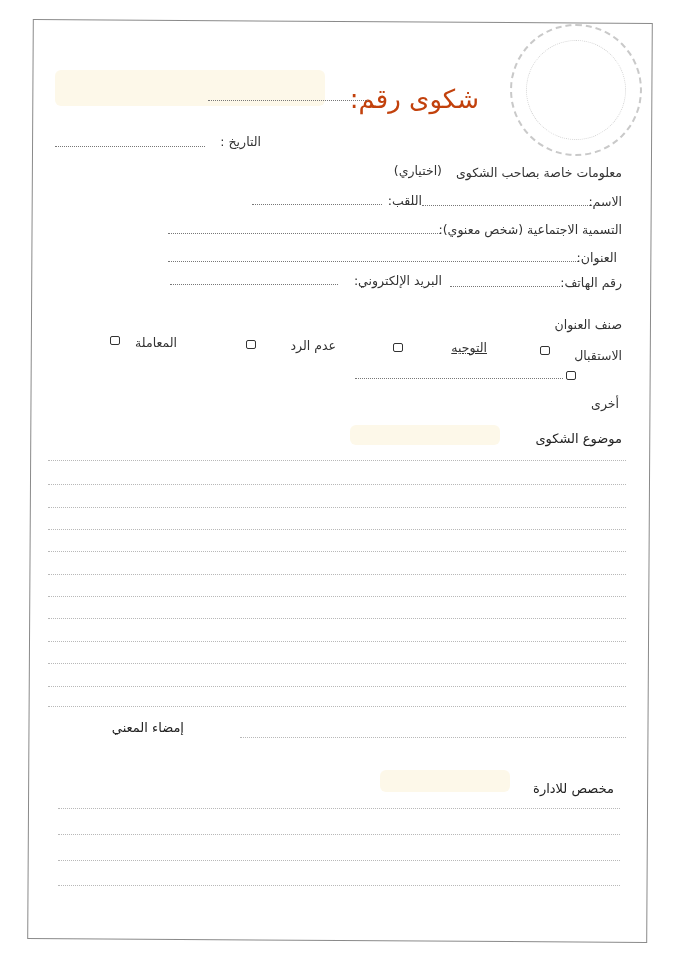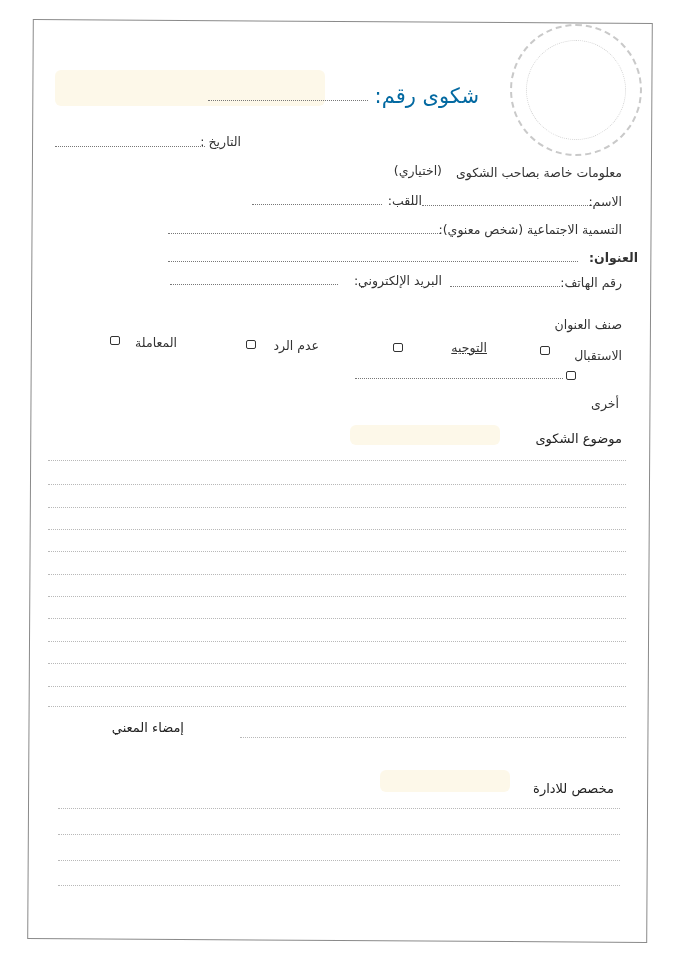--- a/index.html
+++ b/index.html
@@ -51,22 +51,22 @@
       border: 1px dotted #d4d4d4;
       box-sizing: border-box;
     }
     .txt {
       position: absolute;
       direction: rtl;
       white-space: nowrap;
       text-align: right;
     }
     .title {
-      font-size: 21px;
-      color: #0369a1;
+      font-size: 26px;
+      color: #c2410c;
     }
     .label {
       font-size: 12.5px;
       color: #333;
     }
     .section {
       font-size: 13px;
       color: #222;
     }
     .dots {
@@ -96,51 +96,51 @@
 <div class="highlight" style="left:350px; top:425px; width:150px; height:20px;"></div>
 <div class="highlight" style="left:380px; top:770px; width:130px; height:22px;"></div>
 
 <div class="stamp">
   <div class="stamp-inner"></div>
 </div>
 
 <div class="txt title" style="right:198px; top:84px;">شكوى رقم:</div>
 <div class="dots" style="left:208px; top:100px; width:160px;"></div>
 
-<div class="txt label" style="right:436px; top:134px;margin-left:8px;">التاريخ :</div>
+<div class="txt label" style="right:416px; top:134px;margin-left:8px;">التاريخ :</div>
 <div class="dots" style="left:55px; top:146px; width:150px;"></div>
 
 <div class="txt label" style="right:55px; top:165px;">معلومات خاصة بصاحب الشكوى</div>
 <div class="txt label" style="right:235px; top:163px;">(اختياري)</div>
 
 <div class="txt label" style="right:55px; top:194px;">الاسم:</div>
 <div class="dots" style="left:422px; top:205px; width:170px;"></div>
 <div class="txt label" style="right:255px; top:193px;">اللقب:</div>
 <div class="dots" style="left:252px; top:204px; width:130px;"></div>
 
 <div class="txt label" style="right:55px; top:222px;">التسمية الاجتماعية (شخص معنوي):</div>
 <div class="dots" style="left:168px; top:233px; width:272px;"></div>
 
-<div class="txt label" style="right:39px; top:250px;font-weight:bold;">العنوان:</div>
+<div class="txt label" style="right:60px; top:250px;">العنوان:</div>
 <div class="dots" style="left:168px; top:261px; width:410px;"></div>
 
 <div class="txt label" style="right:55px; top:275px;">رقم الهاتف:</div>
 <div class="dots" style="left:450px; top:286px; width:110px;"></div>
 <div class="txt label" style="right:235px; top:273px;">البريد الإلكتروني:</div>
 <div class="dots" style="left:170px; top:284px; width:168px;"></div>
 
 <div class="txt label" style="right:55px; top:317px;">صنف العنوان</div>
 
 <div class="txt label" style="right:55px; top:348px;">الاستقبال</div>
 <div class="cb" style="left:540px; top:346px;"></div>
 
 <div class="txt label" style="right:190px; top:340px;text-decoration:underline;">التوجيه</div>
 <div class="cb" style="left:393px; top:343px;"></div>
 
-<div class="txt label" style="right:358px; top:338px;">عدم الرد</div>
+<div class="txt label" style="right:341px; top:338px;">عدم الرد</div>
 <div class="cb" style="left:246px; top:340px;"></div>
 
 <div class="txt label" style="right:500px; top:335px;">المعاملة</div>
 <div class="cb" style="left:110px; top:336px;"></div>
 
 <div class="txt label" style="right:58px; top:368px;margin-top:28px;">أخرى</div>
 <div class="cb" style="left:566px; top:371px;"></div>
 <div class="dots" style="left:355px; top:378px; width:208px;"></div>
 
 <div class="txt section" style="right:55px; top:431px;">موضوع الشكوى</div>

